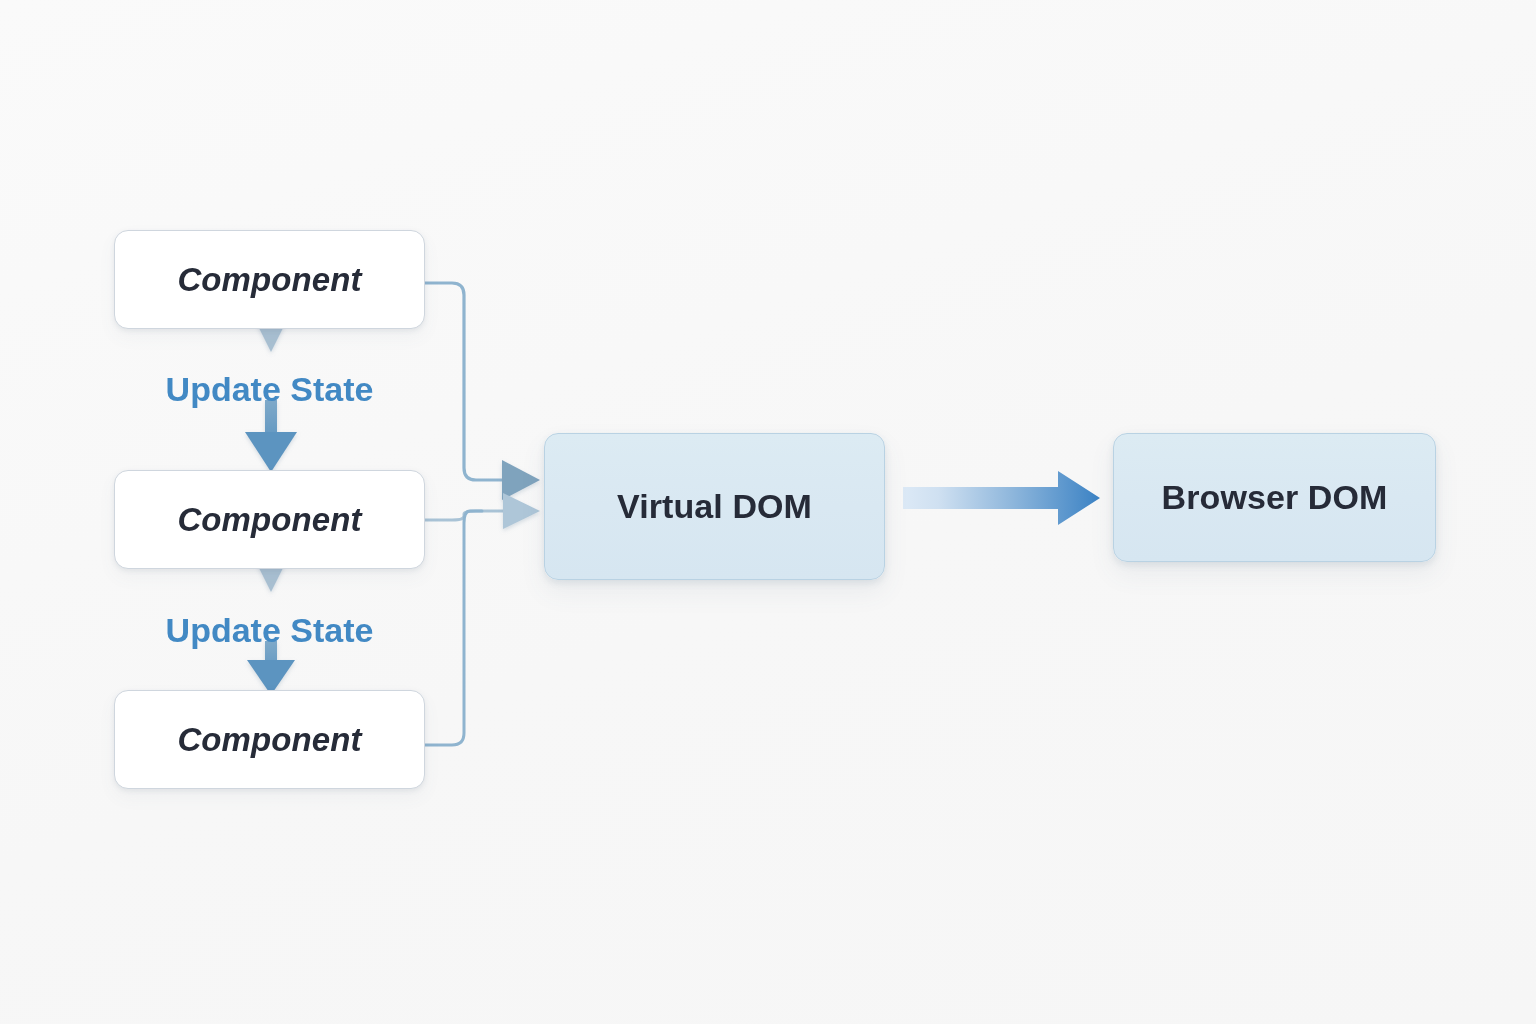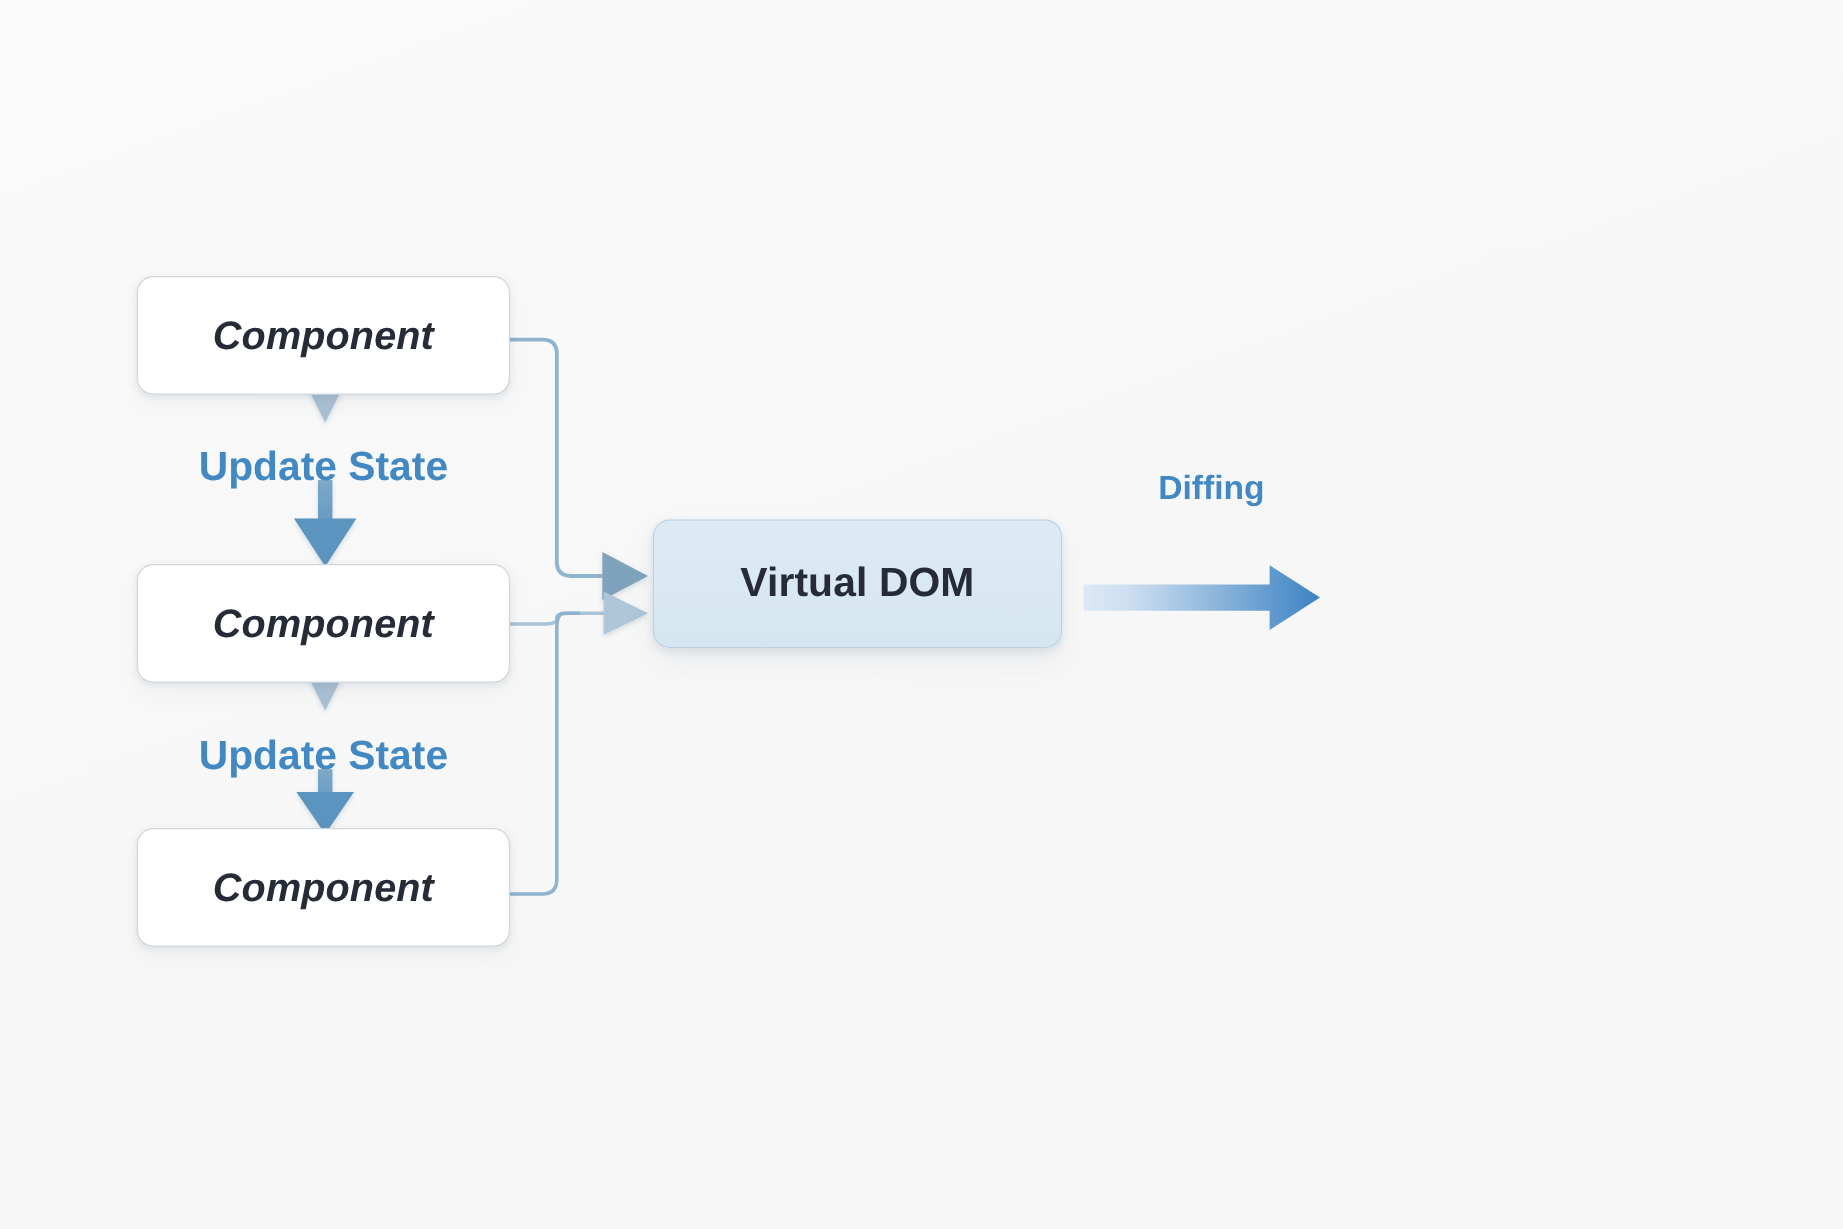--- a/index.html
+++ b/index.html
@@ -73,21 +73,21 @@
     white-space: nowrap;
     text-align: center;
   }
   .edge-label.update-state { font-size: 34px; }
   .edge-label.diffing      { font-size: 28px; }
 
   
   #component-1 { left: 114px; top: 230px;  width: 311px; height: 99px; }
   #component-2 { left: 114px; top: 470px;  width: 311px; height: 99px; }
   #component-3 { left: 114px; top: 690px;  width: 311px; height: 99px; }
-  #virtual-dom { left: 544px; top: 433px;  width: 341px; height: 107px; }
+  #virtual-dom { left: 544px; top: 433px;  width: 341px; height: 147px; }
   #browser-dom { left: 1113px; top: 433px; width: 323px; height: 129px; }
 
   #label-update-state-1 { left: 114px; top: 370px;  width: 311px; }
   #label-update-state-2 { left: 114px; top: 611px;  width: 311px; }
   #label-diffing        { left: 899px; top: 391px;  width: 221px; }
 </style>
 </head>
 <body>
 
 <div id="stage">
@@ -157,20 +157,22 @@
   </div>
 
   <div class="node component" id="component-3">
     <span class="node-label">Component</span>
   </div>
 
   <div class="node domnode" id="virtual-dom">
     <span class="node-label">Virtual DOM</span>
   </div>
 
+  <div class="node domnode" id="browser-dom">
+    <span class="node-label">Browser DOM</span>
+  </div>
 
   <div class="edge-label update-state" id="label-update-state-1">Update State</div>
 
   <div class="edge-label update-state" id="label-update-state-2">Update State</div>
 
-  <div class="edge-label diffing" id="label-diffing">Diffing</div>
 
 </div>
 
 </body></html>

